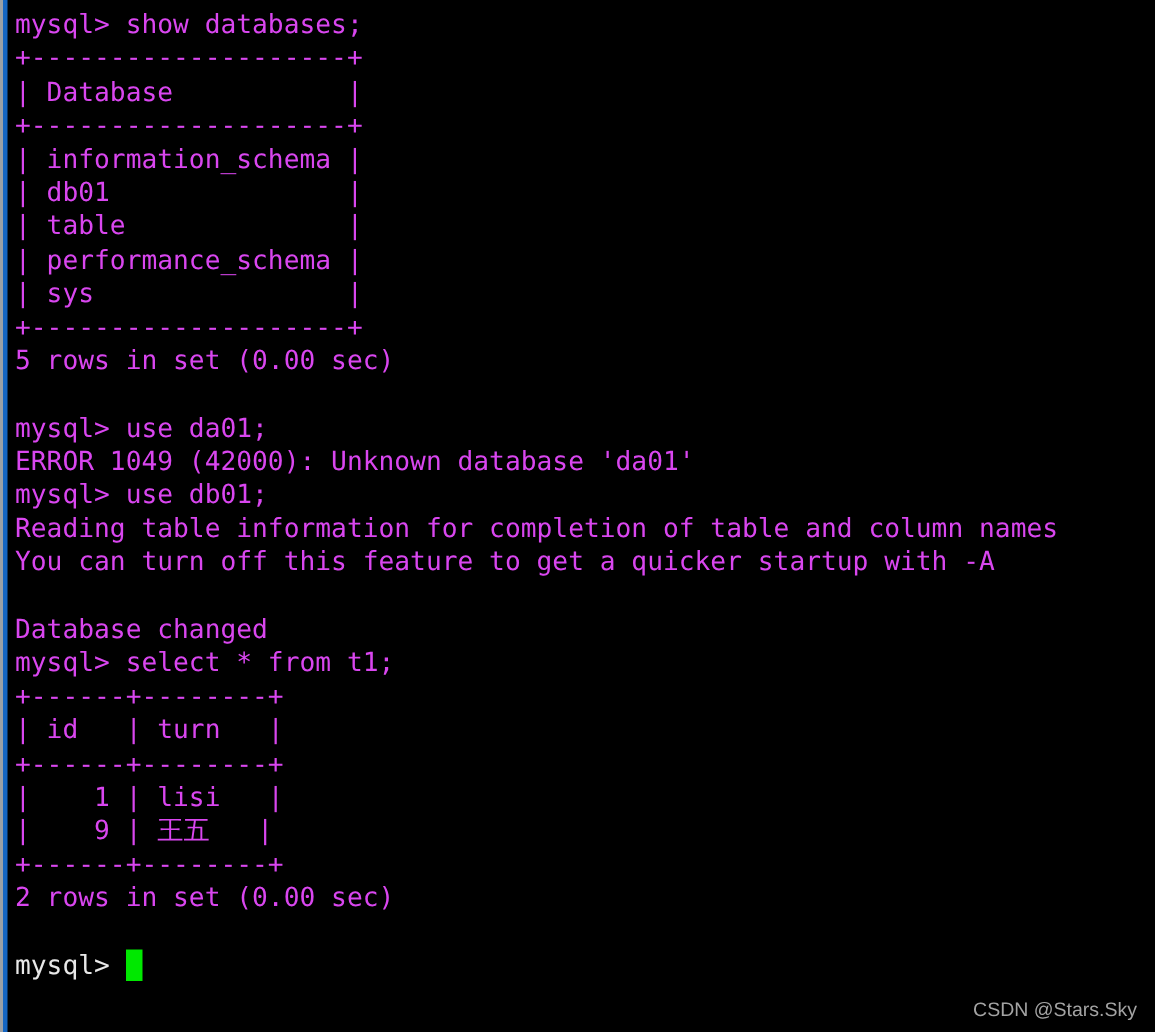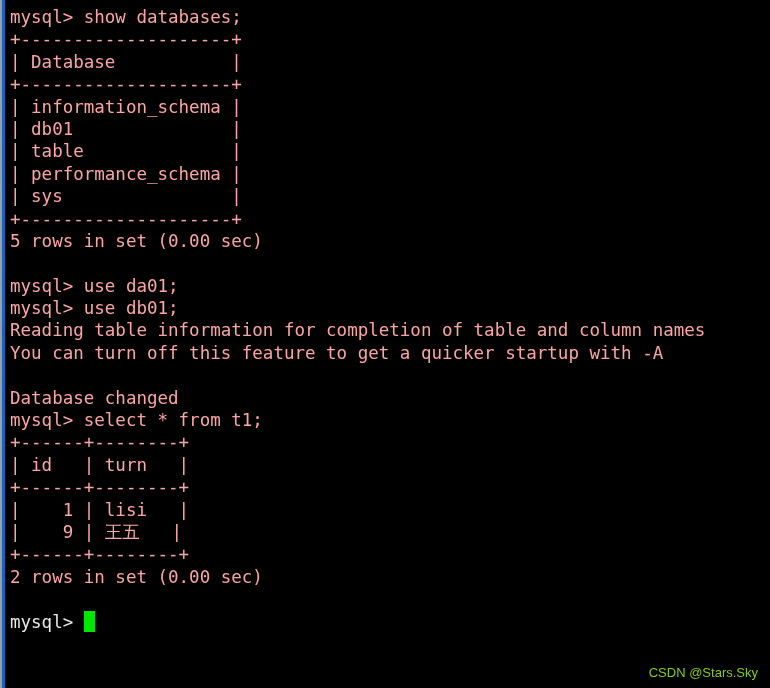--- a/index.html
+++ b/index.html
@@ -32,21 +32,21 @@
     left: 10px;
     top: 6px;
     right: 0;
     bottom: 0;
   }
   .line {
     height: 22.4px;
     line-height: 22.4px;
     font-size: 17.5px;
     letter-spacing: 0px;
-    color: #fca5a5;
+    color: #d946ef;
     white-space: pre;
     font-family: "DejaVu Sans Mono", "Liberation Mono", monospace;
   }
   .line.blank { color: transparent; }
   .prompt-line {
     height: 22.4px;
     line-height: 22.4px;
     font-size: 17.5px;
     color: #e8e8e8;
     white-space: pre;
@@ -60,21 +60,21 @@
     height: 21px;
     background: #00e800;
     vertical-align: middle;
   }
   #watermark {
     position: absolute;
     right: 12px;
     bottom: 8px;
     font-family: "Liberation Sans", sans-serif;
     font-size: 13px;
-    color: #84cc16;
+    color: #a3a3a3;
     white-space: pre;
   }
 </style>
 </head>
 <body>
 
 <div id="terminal">
 
   <div id="left-gutter"></div>
   <div id="left-accent"></div>
@@ -86,20 +86,21 @@
     <div class="line">+--------------------+</div>
     <div class="line">| information_schema |</div>
     <div class="line">| db01               |</div>
     <div class="line">| table              |</div>
     <div class="line">| performance_schema |</div>
     <div class="line">| sys                |</div>
     <div class="line">+--------------------+</div>
     <div class="line">5 rows in set (0.00 sec)</div>
     <div class="line blank"></div>
     <div class="line">mysql&gt; use da01;</div>
+    <div class="line">ERROR 1049 (42000): Unknown database 'da01'</div>
     <div class="line">mysql&gt; use db01;</div>
     <div class="line">Reading table information for completion of table and column names</div>
     <div class="line">You can turn off this feature to get a quicker startup with -A</div>
     <div class="line blank"></div>
     <div class="line">Database changed</div>
     <div class="line">mysql&gt; select * from t1;</div>
     <div class="line">+------+--------+</div>
     <div class="line">| id   | turn   |</div>
     <div class="line">+------+--------+</div>
     <div class="line">|    1 | lisi   |</div>

